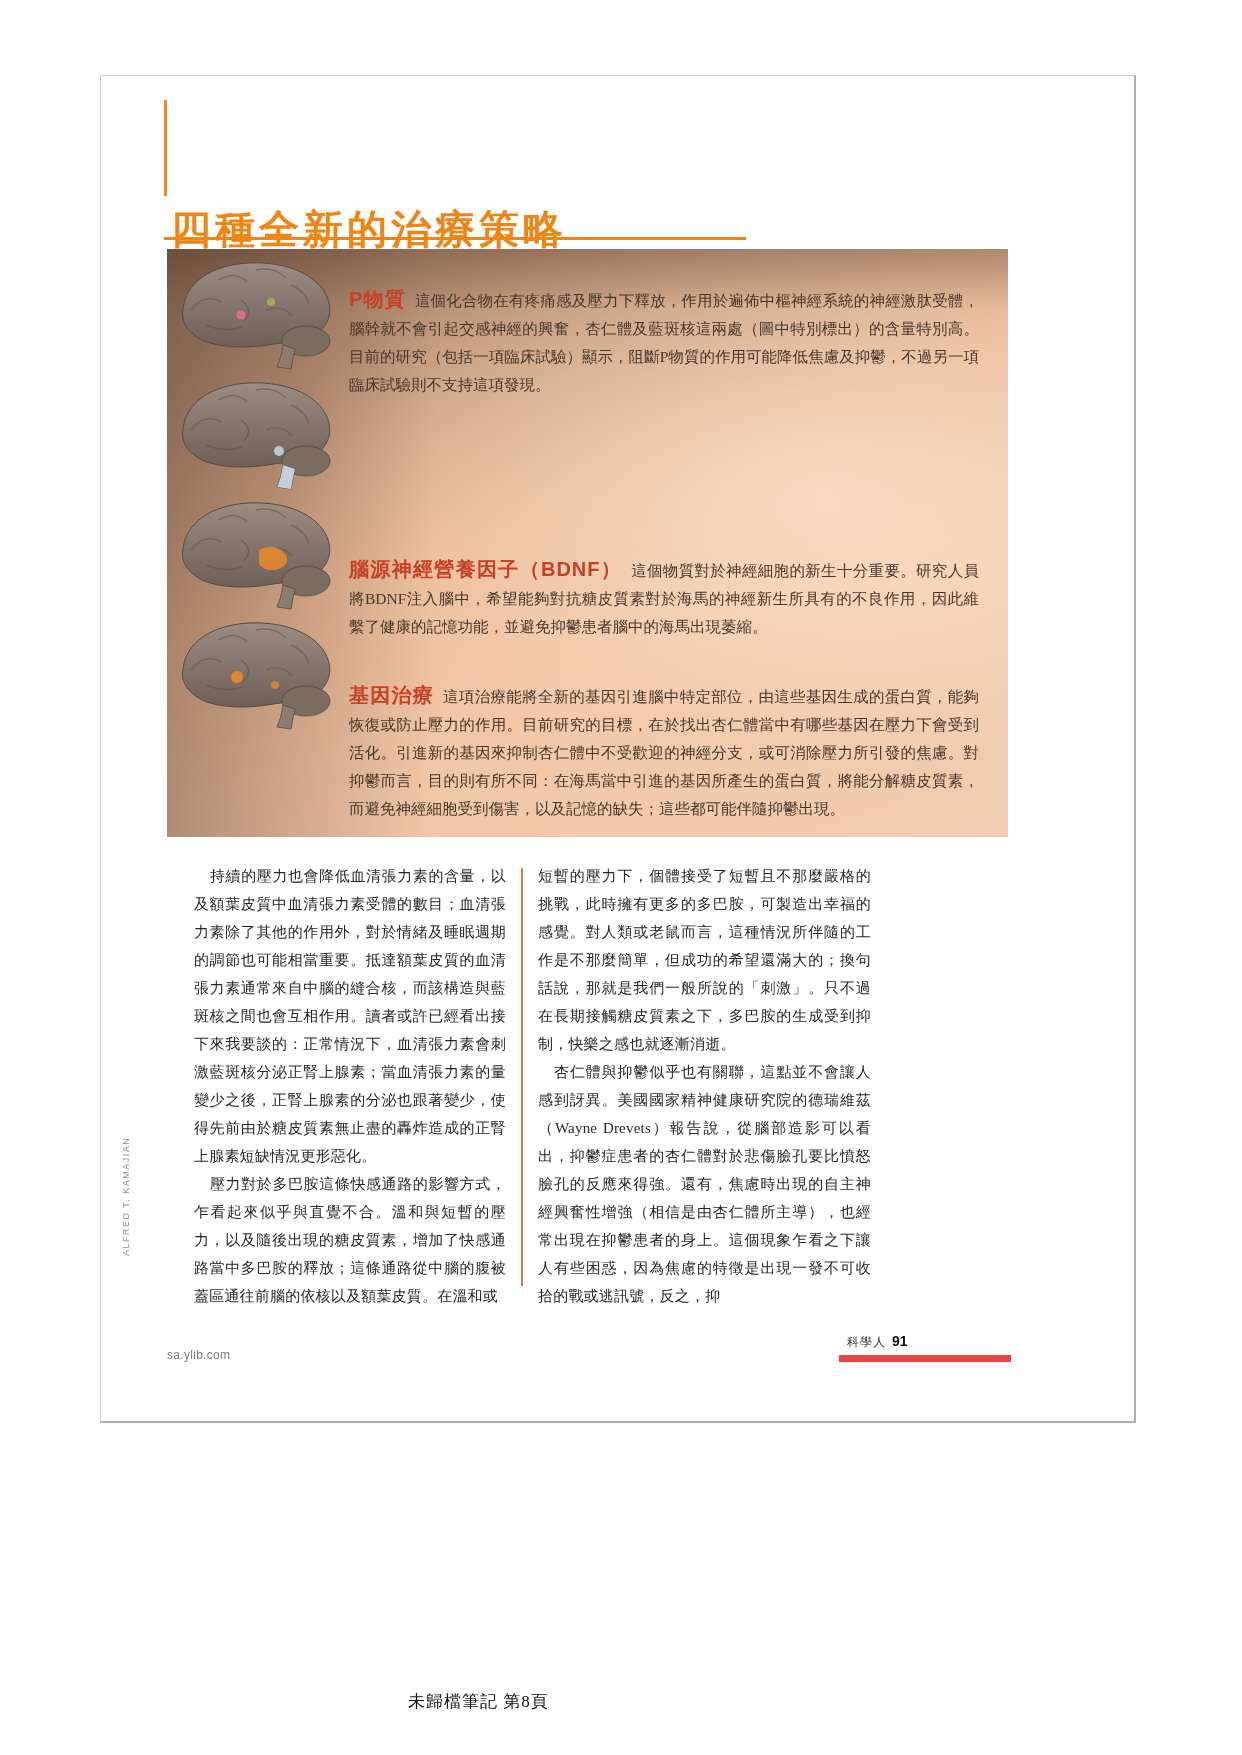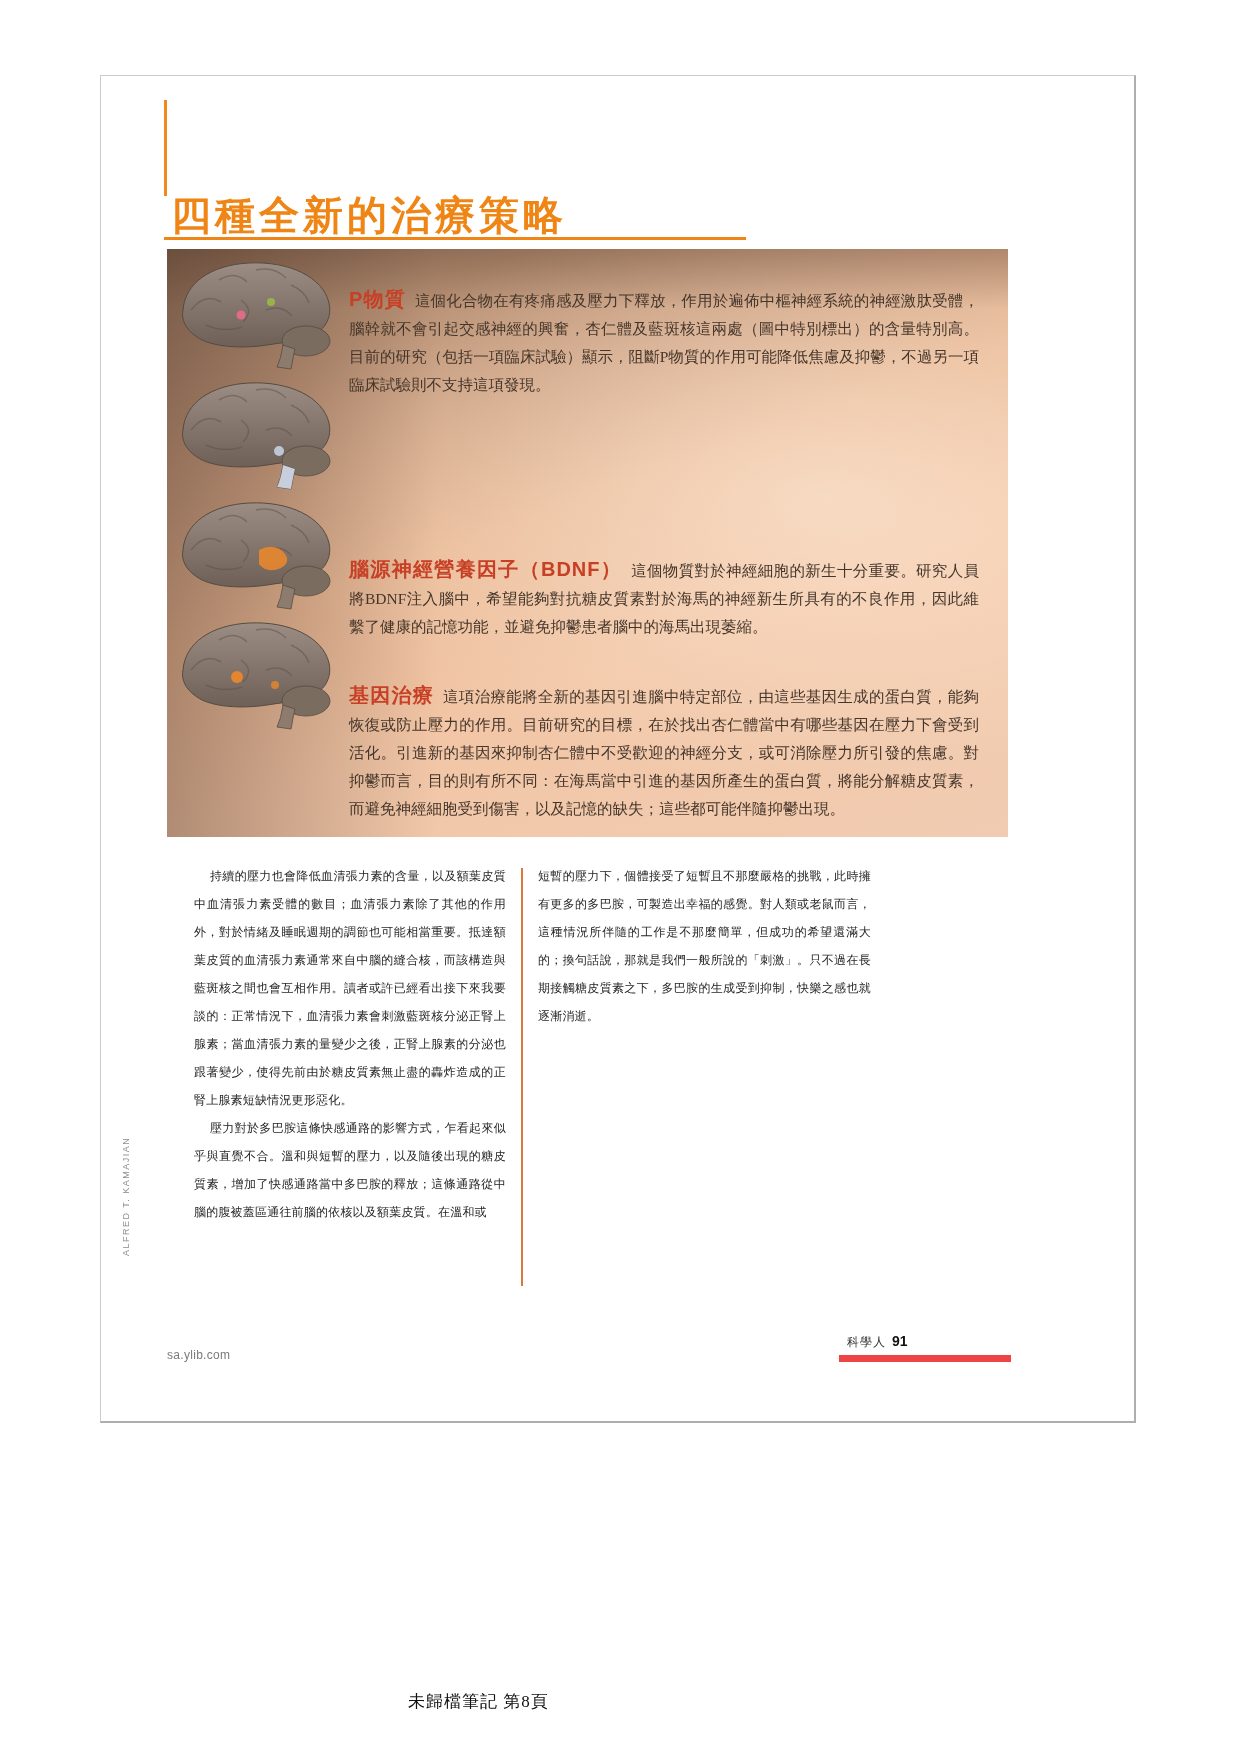--- a/index.html
+++ b/index.html
@@ -9,21 +9,21 @@
   }
   .abs{position:absolute;}
   
   .page{
     left:100px;top:75px;width:1033px;height:1345px;background:#fff;
     border:1px solid #cccccc;border-right:2px solid #aeaeae;border-bottom:2px solid #aeaeae;
   }
   
   .accent-vline{left:63px;top:24px;width:3px;height:96px;background:#ee8a1e;}
   .page-title{
-    left:70px;top:112px;font-family:"Liberation Sans","DejaVu Sans",sans-serif;
+    left:70px;top:126px;font-family:"Liberation Sans","DejaVu Sans",sans-serif;
     font-size:40px;font-weight:600;color:#ee8514;letter-spacing:4px;white-space:nowrap;
   }
   .title-underline{left:63px;top:161px;width:582px;height:3px;background:#ee8514;}
   
   .infobox{
     left:66px;top:173px;width:841px;height:588px;overflow:hidden;
     background:
       linear-gradient(to bottom, rgba(80,50,35,.30), rgba(80,50,35,0) 10%),
       linear-gradient(to right, rgba(70,45,35,.38), rgba(70,45,35,0) 32%),
       radial-gradient(ellipse at 78% 42%, rgba(255,240,225,.55), rgba(255,240,225,0) 60%),
@@ -35,21 +35,21 @@
     left:182px;width:630px;margin:0;text-align:justify;
     font-size:15.5px;line-height:28px;color:#45362b;
   }
   .sec-head{
     font-family:"Liberation Sans","DejaVu Sans",sans-serif;
     font-weight:bold;font-size:20px;color:#c73f25;letter-spacing:1px;margin-right:9px;
   }
   
   .bodycol{margin:0;}
   .bodycol p{
-    margin:0;text-align:justify;font-size:12px;line-height:28px;color:#262626;
+    margin:0;text-align:justify;font-size:15px;line-height:28px;color:#262626;
     letter-spacing:0.2px;
   }
   .bodycol p.indent{text-indent:16px;}
   .col-left{left:93px;top:786px;width:312px;}
   .col-right{left:437px;top:786px;width:333px;}
   .col-divider{left:420px;top:792px;width:2px;height:418px;background:#da7a39;}
   
   .credit{
     left:20px;top:1180px;transform:rotate(-90deg);transform-origin:top left;
     font-family:"Liberation Sans","DejaVu Sans",sans-serif;
@@ -140,20 +140,21 @@
     </p>
   </div>
 
   <div class="abs bodycol col-left">
     <p class="indent">持續的壓力也會降低血清張力素的含量，以及額葉皮質中血清張力素受體的數目；血清張力素除了其他的作用外，對於情緒及睡眠週期的調節也可能相當重要。抵達額葉皮質的血清張力素通常來自中腦的縫合核，而該構造與藍斑核之間也會互相作用。讀者或許已經看出接下來我要談的：正常情況下，血清張力素會刺激藍斑核分泌正腎上腺素；當血清張力素的量變少之後，正腎上腺素的分泌也跟著變少，使得先前由於糖皮質素無止盡的轟炸造成的正腎上腺素短缺情況更形惡化。</p>
     <p class="indent">壓力對於多巴胺這條快感通路的影響方式，乍看起來似乎與直覺不合。溫和與短暫的壓力，以及隨後出現的糖皮質素，增加了快感通路當中多巴胺的釋放；這條通路從中腦的腹被蓋區通往前腦的依核以及額葉皮質。在溫和或</p>
   </div>
   <div class="abs col-divider"></div>
   <div class="abs bodycol col-right">
     <p>短暫的壓力下，個體接受了短暫且不那麼嚴格的挑戰，此時擁有更多的多巴胺，可製造出幸福的感覺。對人類或老鼠而言，這種情況所伴隨的工作是不那麼簡單，但成功的希望還滿大的；換句話說，那就是我們一般所說的「刺激」。只不過在長期接觸糖皮質素之下，多巴胺的生成受到抑制，快樂之感也就逐漸消逝。</p>
+    <p class="indent">杏仁體與抑鬱似乎也有關聯，這點並不會讓人感到訝異。美國國家精神健康研究院的德瑞維茲（Wayne Drevets）報告說，從腦部造影可以看出，抑鬱症患者的杏仁體對於悲傷臉孔要比憤怒臉孔的反應來得強。還有，焦慮時出現的自主神經興奮性增強（相信是由杏仁體所主導），也經常出現在抑鬱患者的身上。這個現象乍看之下讓人有些困惑，因為焦慮的特徵是出現一發不可收拾的戰或逃訊號，反之，抑</p>
   </div>
 
   <div class="abs credit">ALFRED T. KAMAJIAN</div>
   <div class="abs footer-site">sa.ylib.com</div>
   <div class="abs footer-mag">
     <span class="brand">科學人</span><span class="pagenum">91</span>
   </div>
 </div>
 
 <div class="abs caption">未歸檔筆記 第8頁</div>

